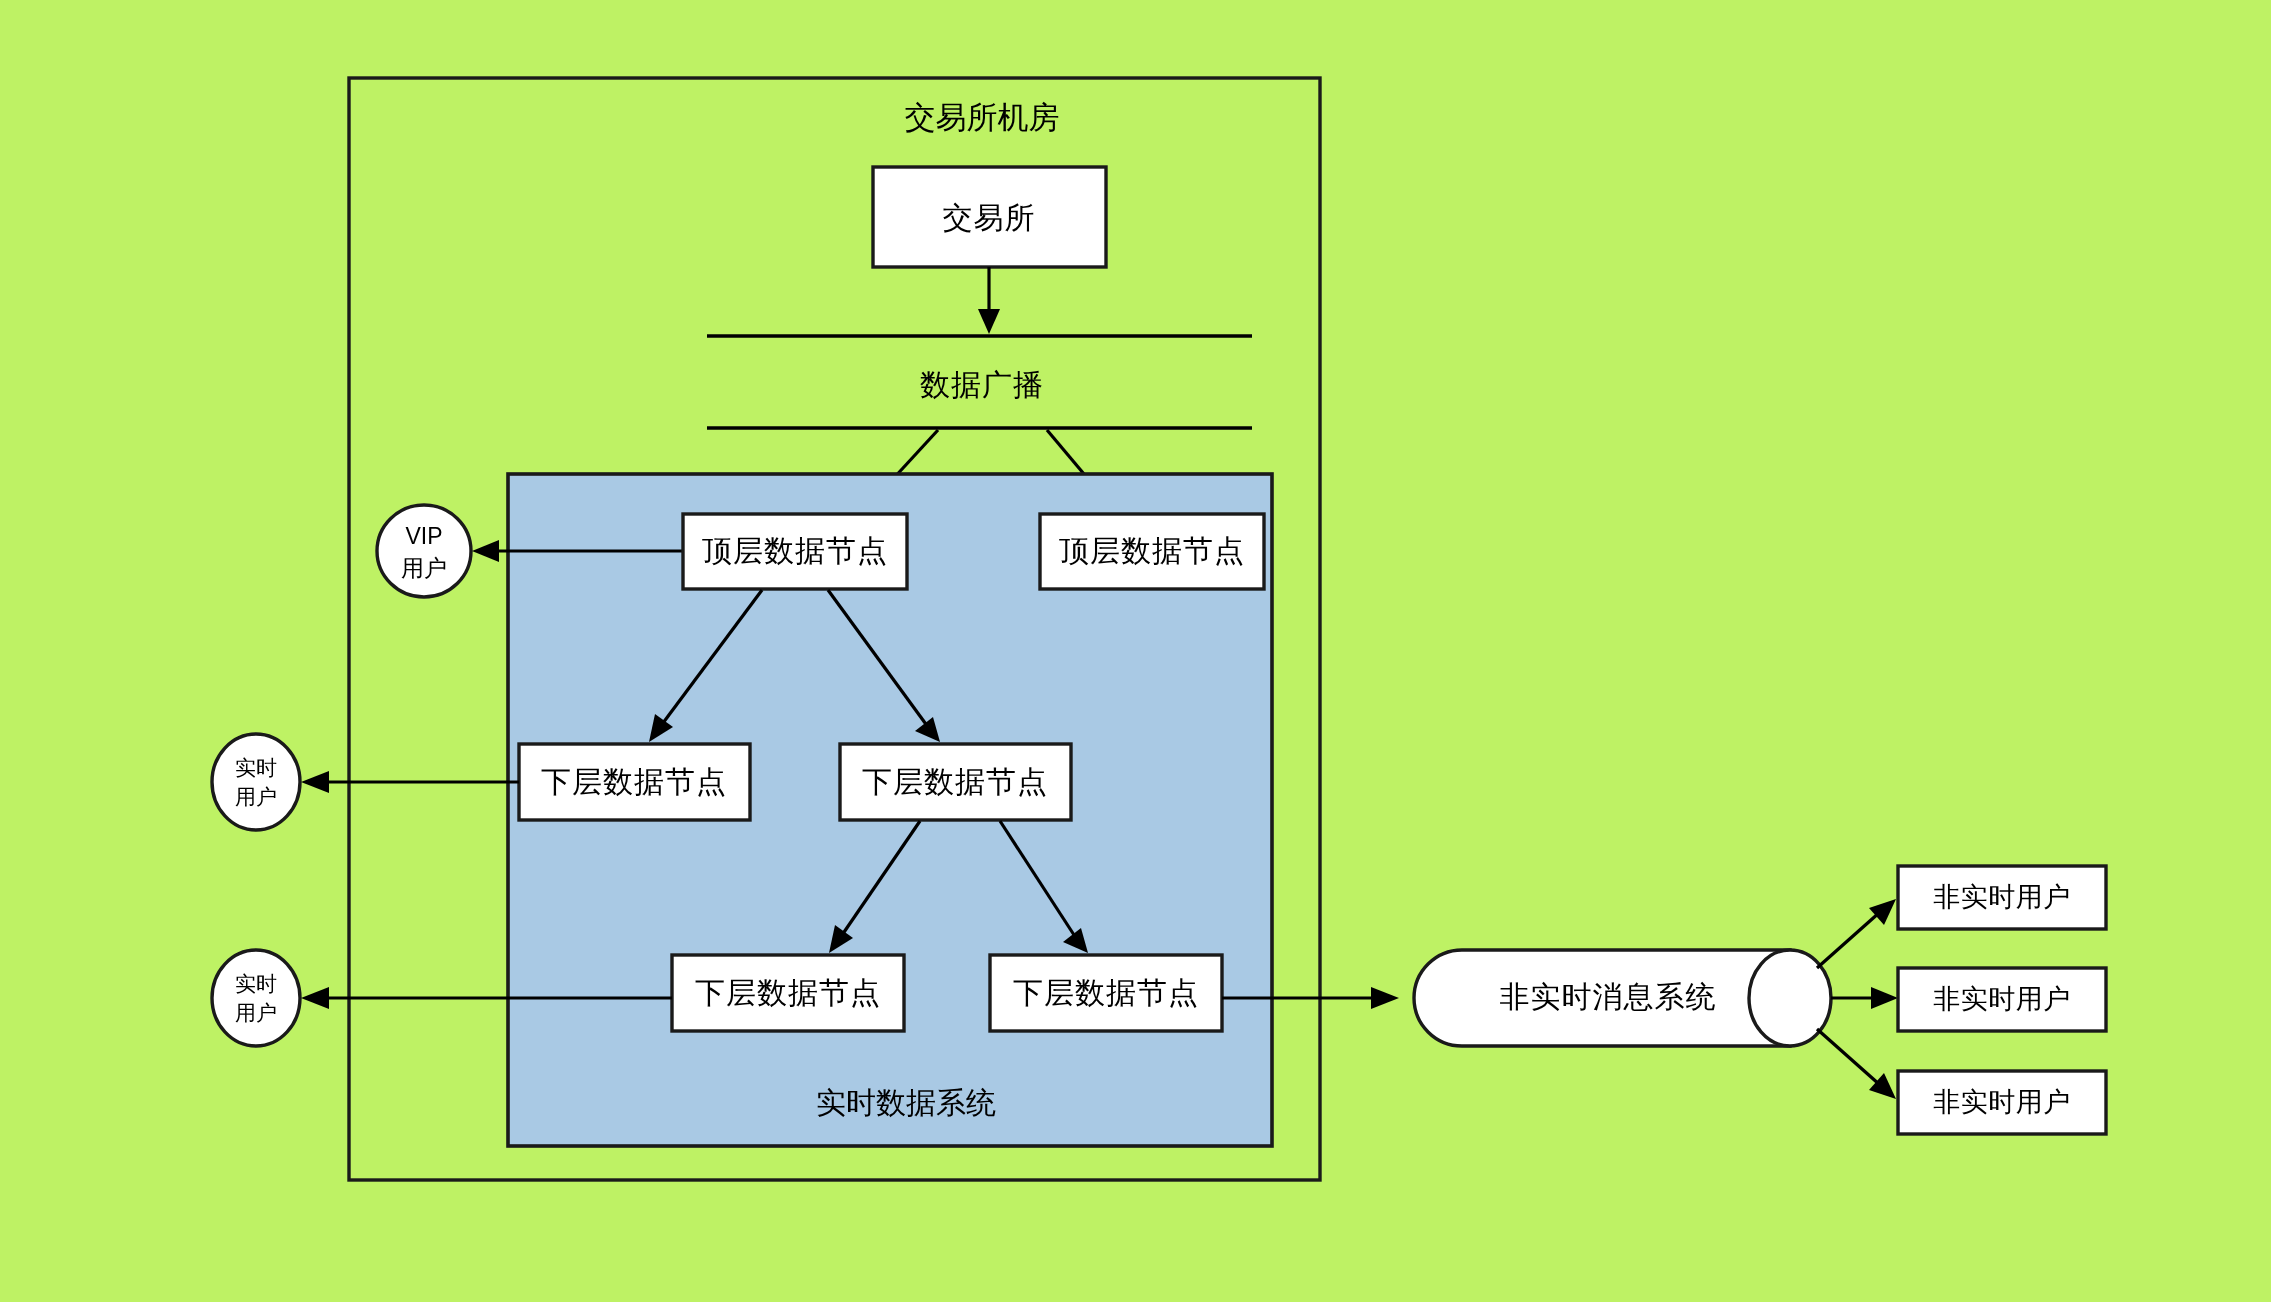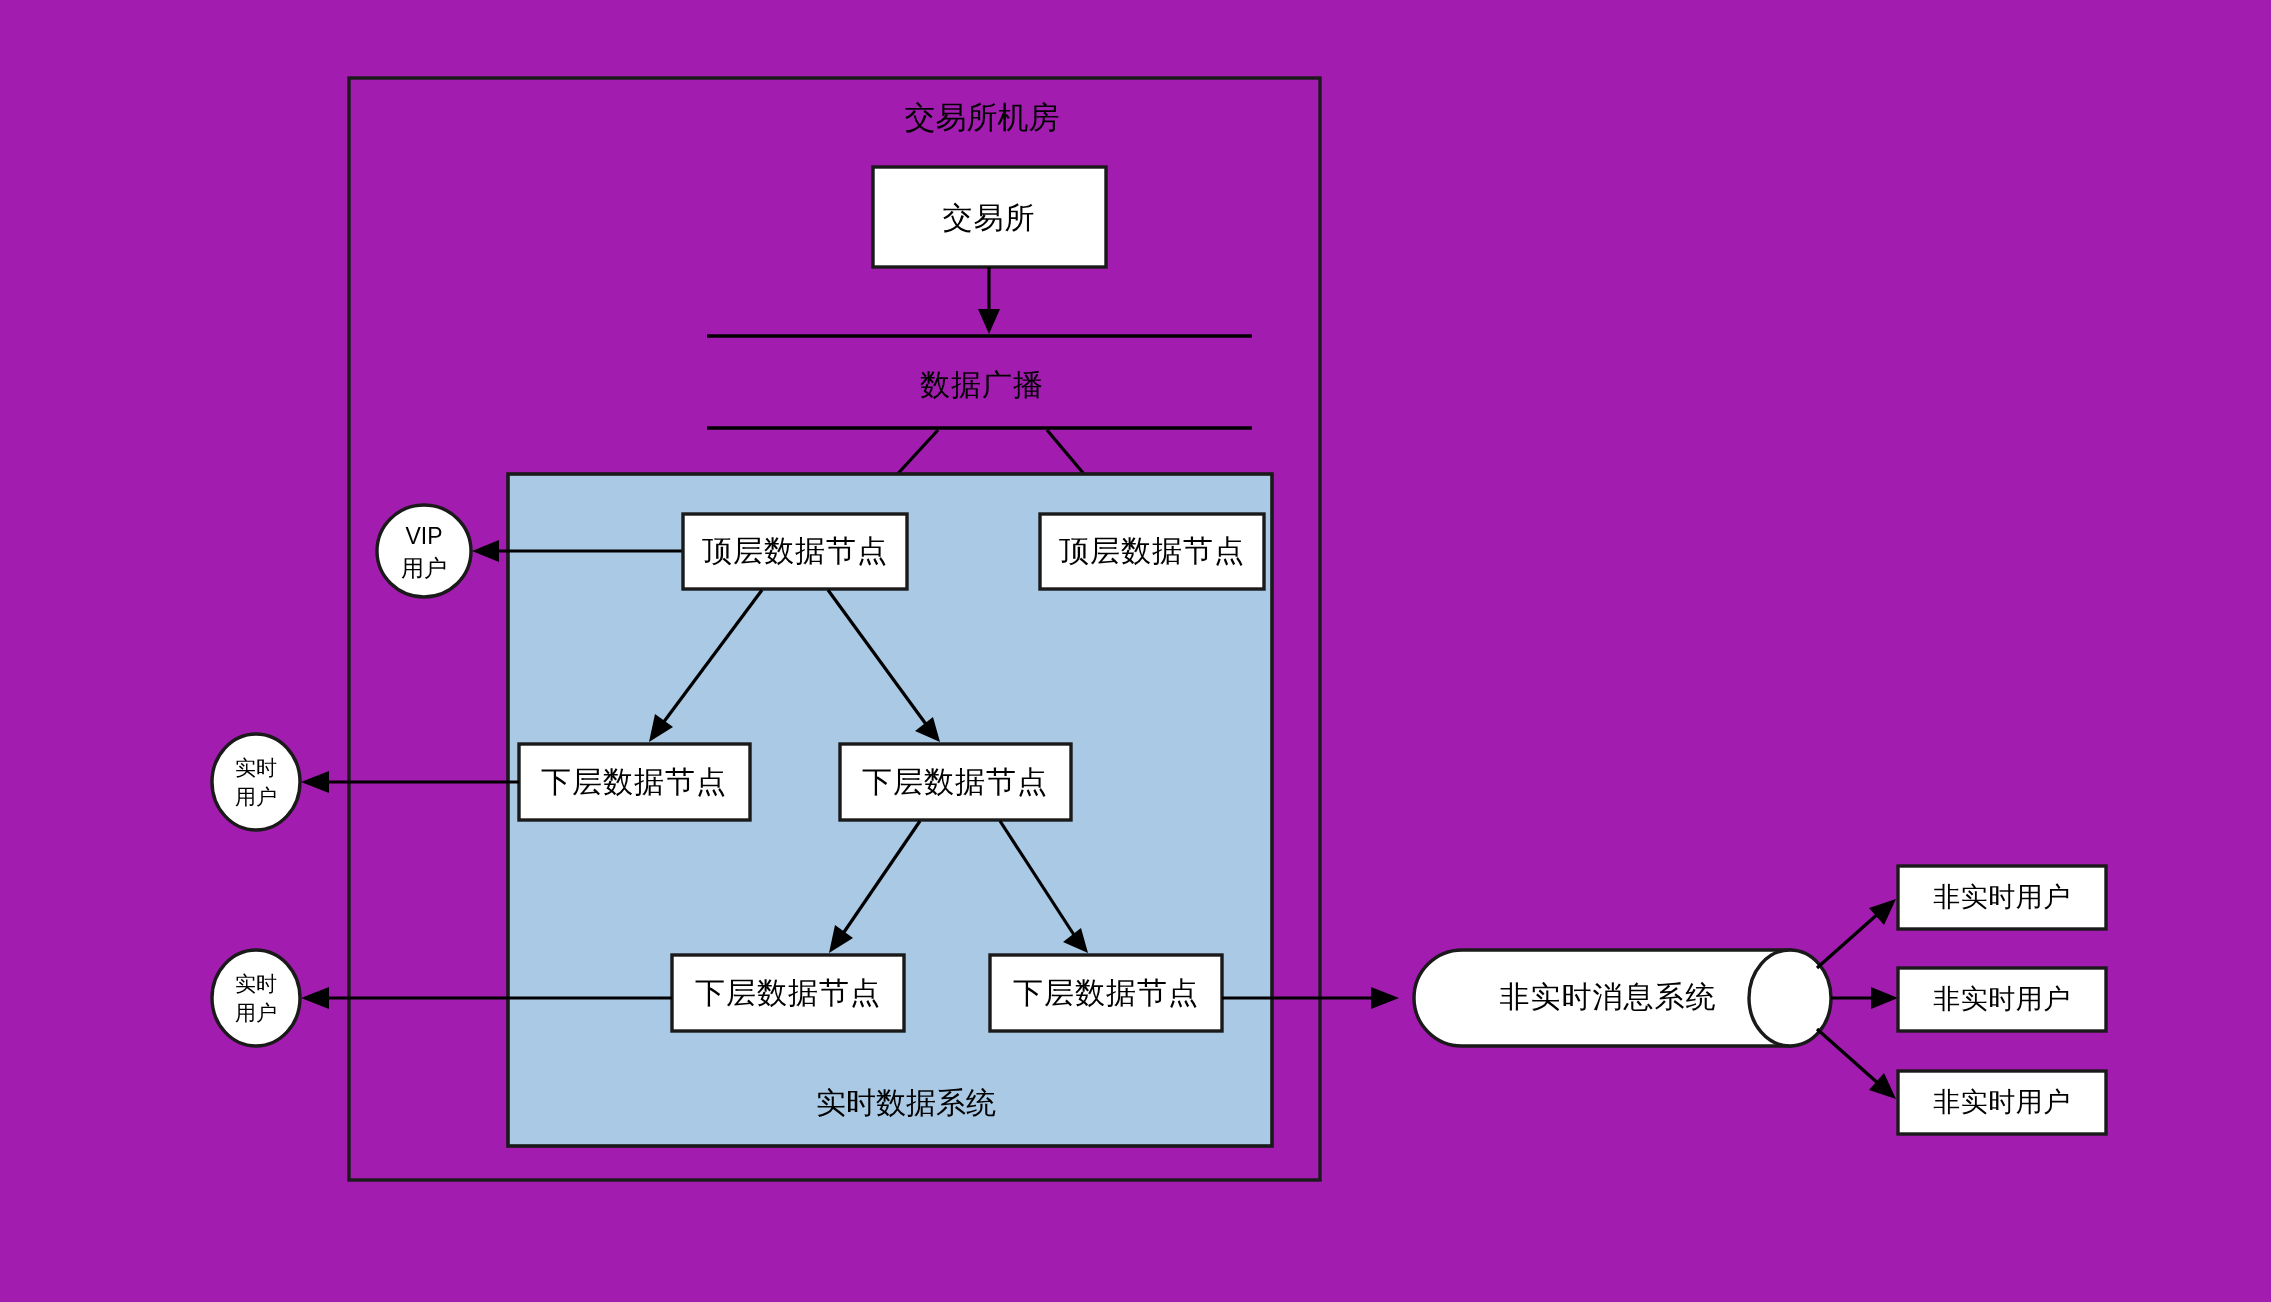--- a/index.html
+++ b/index.html
@@ -10,21 +10,21 @@
   body {
     width: 2271px;
     height: 1302px;
     font-family: "Liberation Sans", "DejaVu Sans", sans-serif;
     overflow: hidden;
   }
   #diagram-root {
     position: relative;
     width: 2271px;
     height: 1302px;
-    background: #a21caf;
+    background: #bef264;
   }
   svg#diagram {
     display: block;
     width: 2271px;
     height: 1302px;
   }
   .shape-stroke {
     fill: none;
     stroke: #1a1a1a;
     stroke-width: 3.4;

